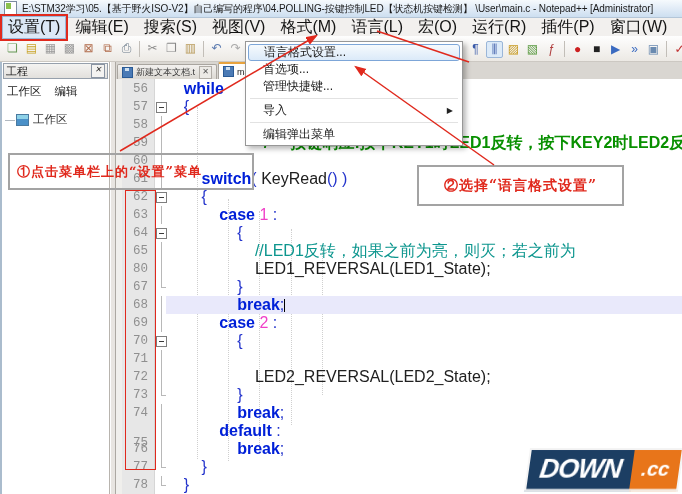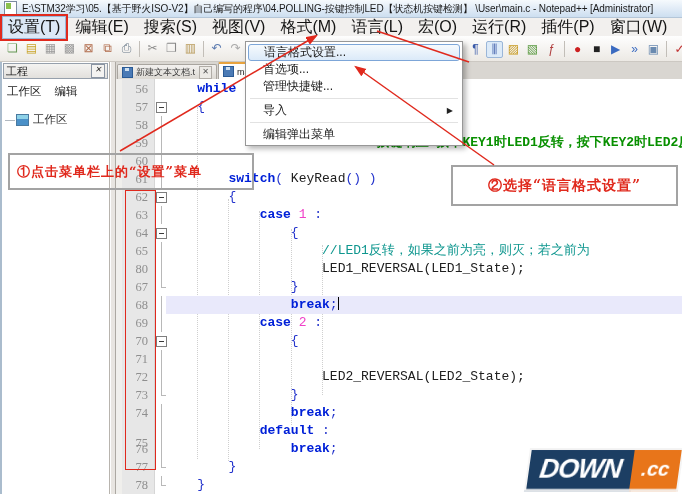--- a/index.html
+++ b/index.html
@@ -62,32 +62,32 @@
   .tab-floppy::after{content:"";position:absolute;left:2px;top:0;width:4px;height:3px;background:#cfe0f0}
   .tab-close{margin-left:4px;font-size:8px;color:#555;border:1px solid #b0aca6;width:11px;height:11px;
     line-height:9px;text-align:center;background:#eceae6;flex:none}
 
   
   .editor{position:absolute;left:116px;top:79px;width:566px;height:415px;background:#fff;overflow:hidden}
   .bm-col{position:absolute;left:0;top:0;width:6px;height:415px;background:#f0efec}
   .gutter-col{position:absolute;left:6px;top:0;width:32px;height:415px;background:#e7e7e7;
     border-right:1px solid #d6d6d6}
   .lnum{position:absolute;left:6px;width:31px;height:18px;text-align:right;padding-right:5px;
-    font-family:Liberation Serif, serif;font-size:12.5px;line-height:18px;color:#8f8f8f;
+    font-family:Liberation Mono, monospace;font-size:12.5px;line-height:18px;color:#8f8f8f;
     box-sizing:border-box}
   .fold{position:absolute;left:39px;width:12px;height:18px}
   .fm-box{width:9px;height:9px;border:1px solid #7e7e7e;background:#fff;margin:4px auto 0;position:relative;box-sizing:content-box}
   .fm-box::after{content:"";position:absolute;left:2px;top:4px;width:5px;height:1px;background:#3a3a3a}
   .fm-line{width:1px;height:18px;background:#b8b8b8;margin:0 auto}
   .fm-end{width:11px;height:18px;position:relative;margin:0 auto}
   .fm-end::before{content:"";position:absolute;left:5px;top:0;width:1px;height:9px;background:#b8b8b8}
   .fm-end::after{content:"";position:absolute;left:5px;top:9px;width:5px;height:1px;background:#b8b8b8}
   .curline{position:absolute;left:50px;right:0;height:18px;background:#e9e9fb}
-  .codeline{position:absolute;left:50px;height:18px;font-family:Liberation Mono, monospace;
-    font-size:13px;line-height:18px;white-space:pre}
+  .codeline{position:absolute;left:50px;height:18px;font-family:Liberation Sans, sans-serif;
+    font-size:16px;line-height:18px;white-space:pre}
   .iguide{position:absolute;width:0;border-left:1px dotted #cfcfcf}
   .c-p{color:#202020}
   .c-kw{color:#0020d8;font-weight:bold}
   .c-op{color:#2434cc}
   .c-num{color:#f040c8}
   .c-cmt{color:#089000;font-weight:bold}
   .c-cmt2{color:#0d968e}
   .caret{display:inline-block;width:1px;height:13px;background:#000;vertical-align:-2px}
 
   
@@ -99,21 +99,21 @@
   .dd-item.hover{border:1px solid #7da6d8;border-radius:3px;
     background:linear-gradient(#f6fafd,#dbeaf9);height:15px;line-height:15px}
   .dd-sep{height:1px;background:#e2e2e2;margin:3px 2px}
   .dd-sub{position:absolute;right:7px;top:0;font-size:8px;color:#222}
 
   
   .anno{position:absolute;z-index:50;pointer-events:none;box-sizing:border-box}
   .anno-box{border:2px solid #a3a3a3;color:#e0291d;display:flex;align-items:center;
     font-family:"DejaVu Serif",serif;font-weight:bold;background:transparent}
   .anno-box1{left:8px;top:153px;width:246px;height:37px;font-size:13px;padding-left:7px;letter-spacing:1px}
-  .anno-box2{left:451px;top:165px;width:227px;height:41px;font-size:14px;justify-content:center;letter-spacing:1px}
+  .anno-box2{left:417px;top:165px;width:207px;height:41px;font-size:14px;justify-content:center;letter-spacing:1px}
   .anno-rect-tall{left:125px;top:190px;width:31px;height:280px;border:1.5px solid #e0291d}
   .anno-svg{position:absolute;left:0;top:0;width:682px;height:494px;z-index:55;pointer-events:none}
 
   
   .wm{position:absolute;right:1px;bottom:3px;width:154px;height:43px;z-index:60;
     transform:skewX(-8deg);filter:drop-shadow(0 0 2px rgba(255,255,255,.95))}
   .wm-d{position:absolute;left:0;top:0;width:107px;height:43px;background:#1c3e63;
     border:2px solid #f4f4f4;box-sizing:border-box;display:flex;align-items:center;justify-content:center}
   .wm-d span{font-size:27px;font-weight:bold;font-style:italic;color:#fff;letter-spacing:-1px}
   .wm-cc{position:absolute;left:105px;top:0;width:49px;height:43px;background:#e8751a;

